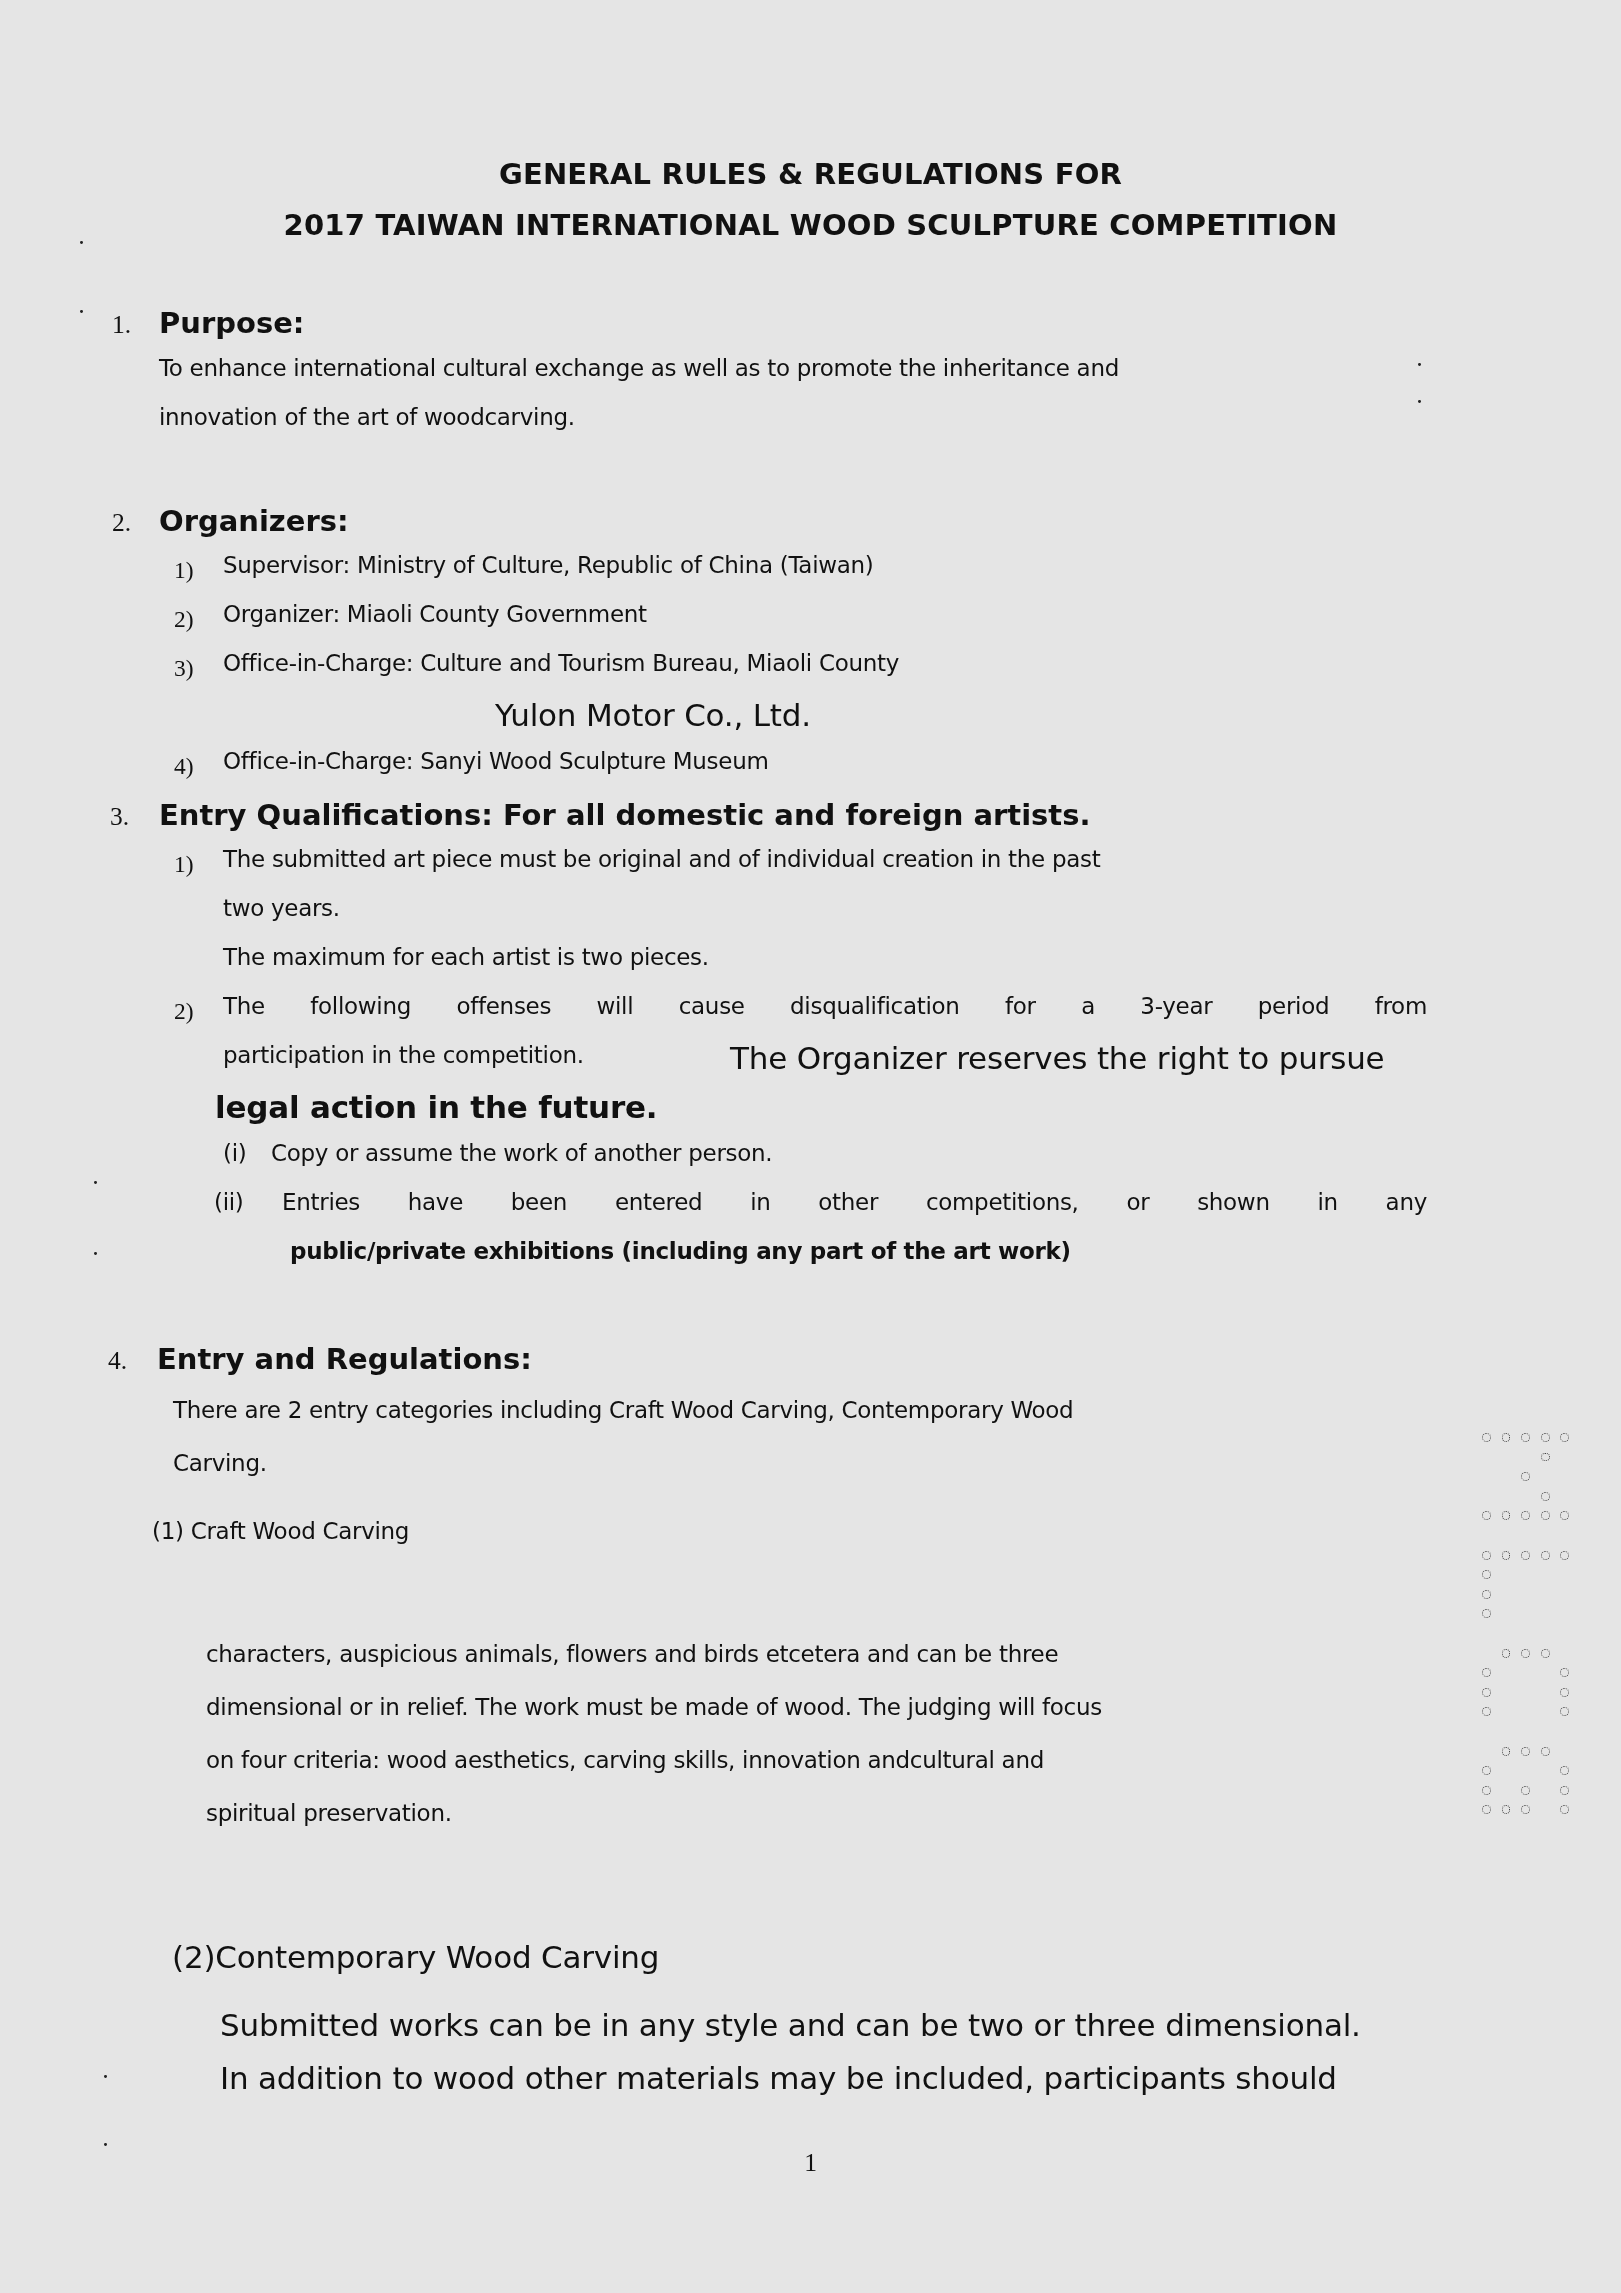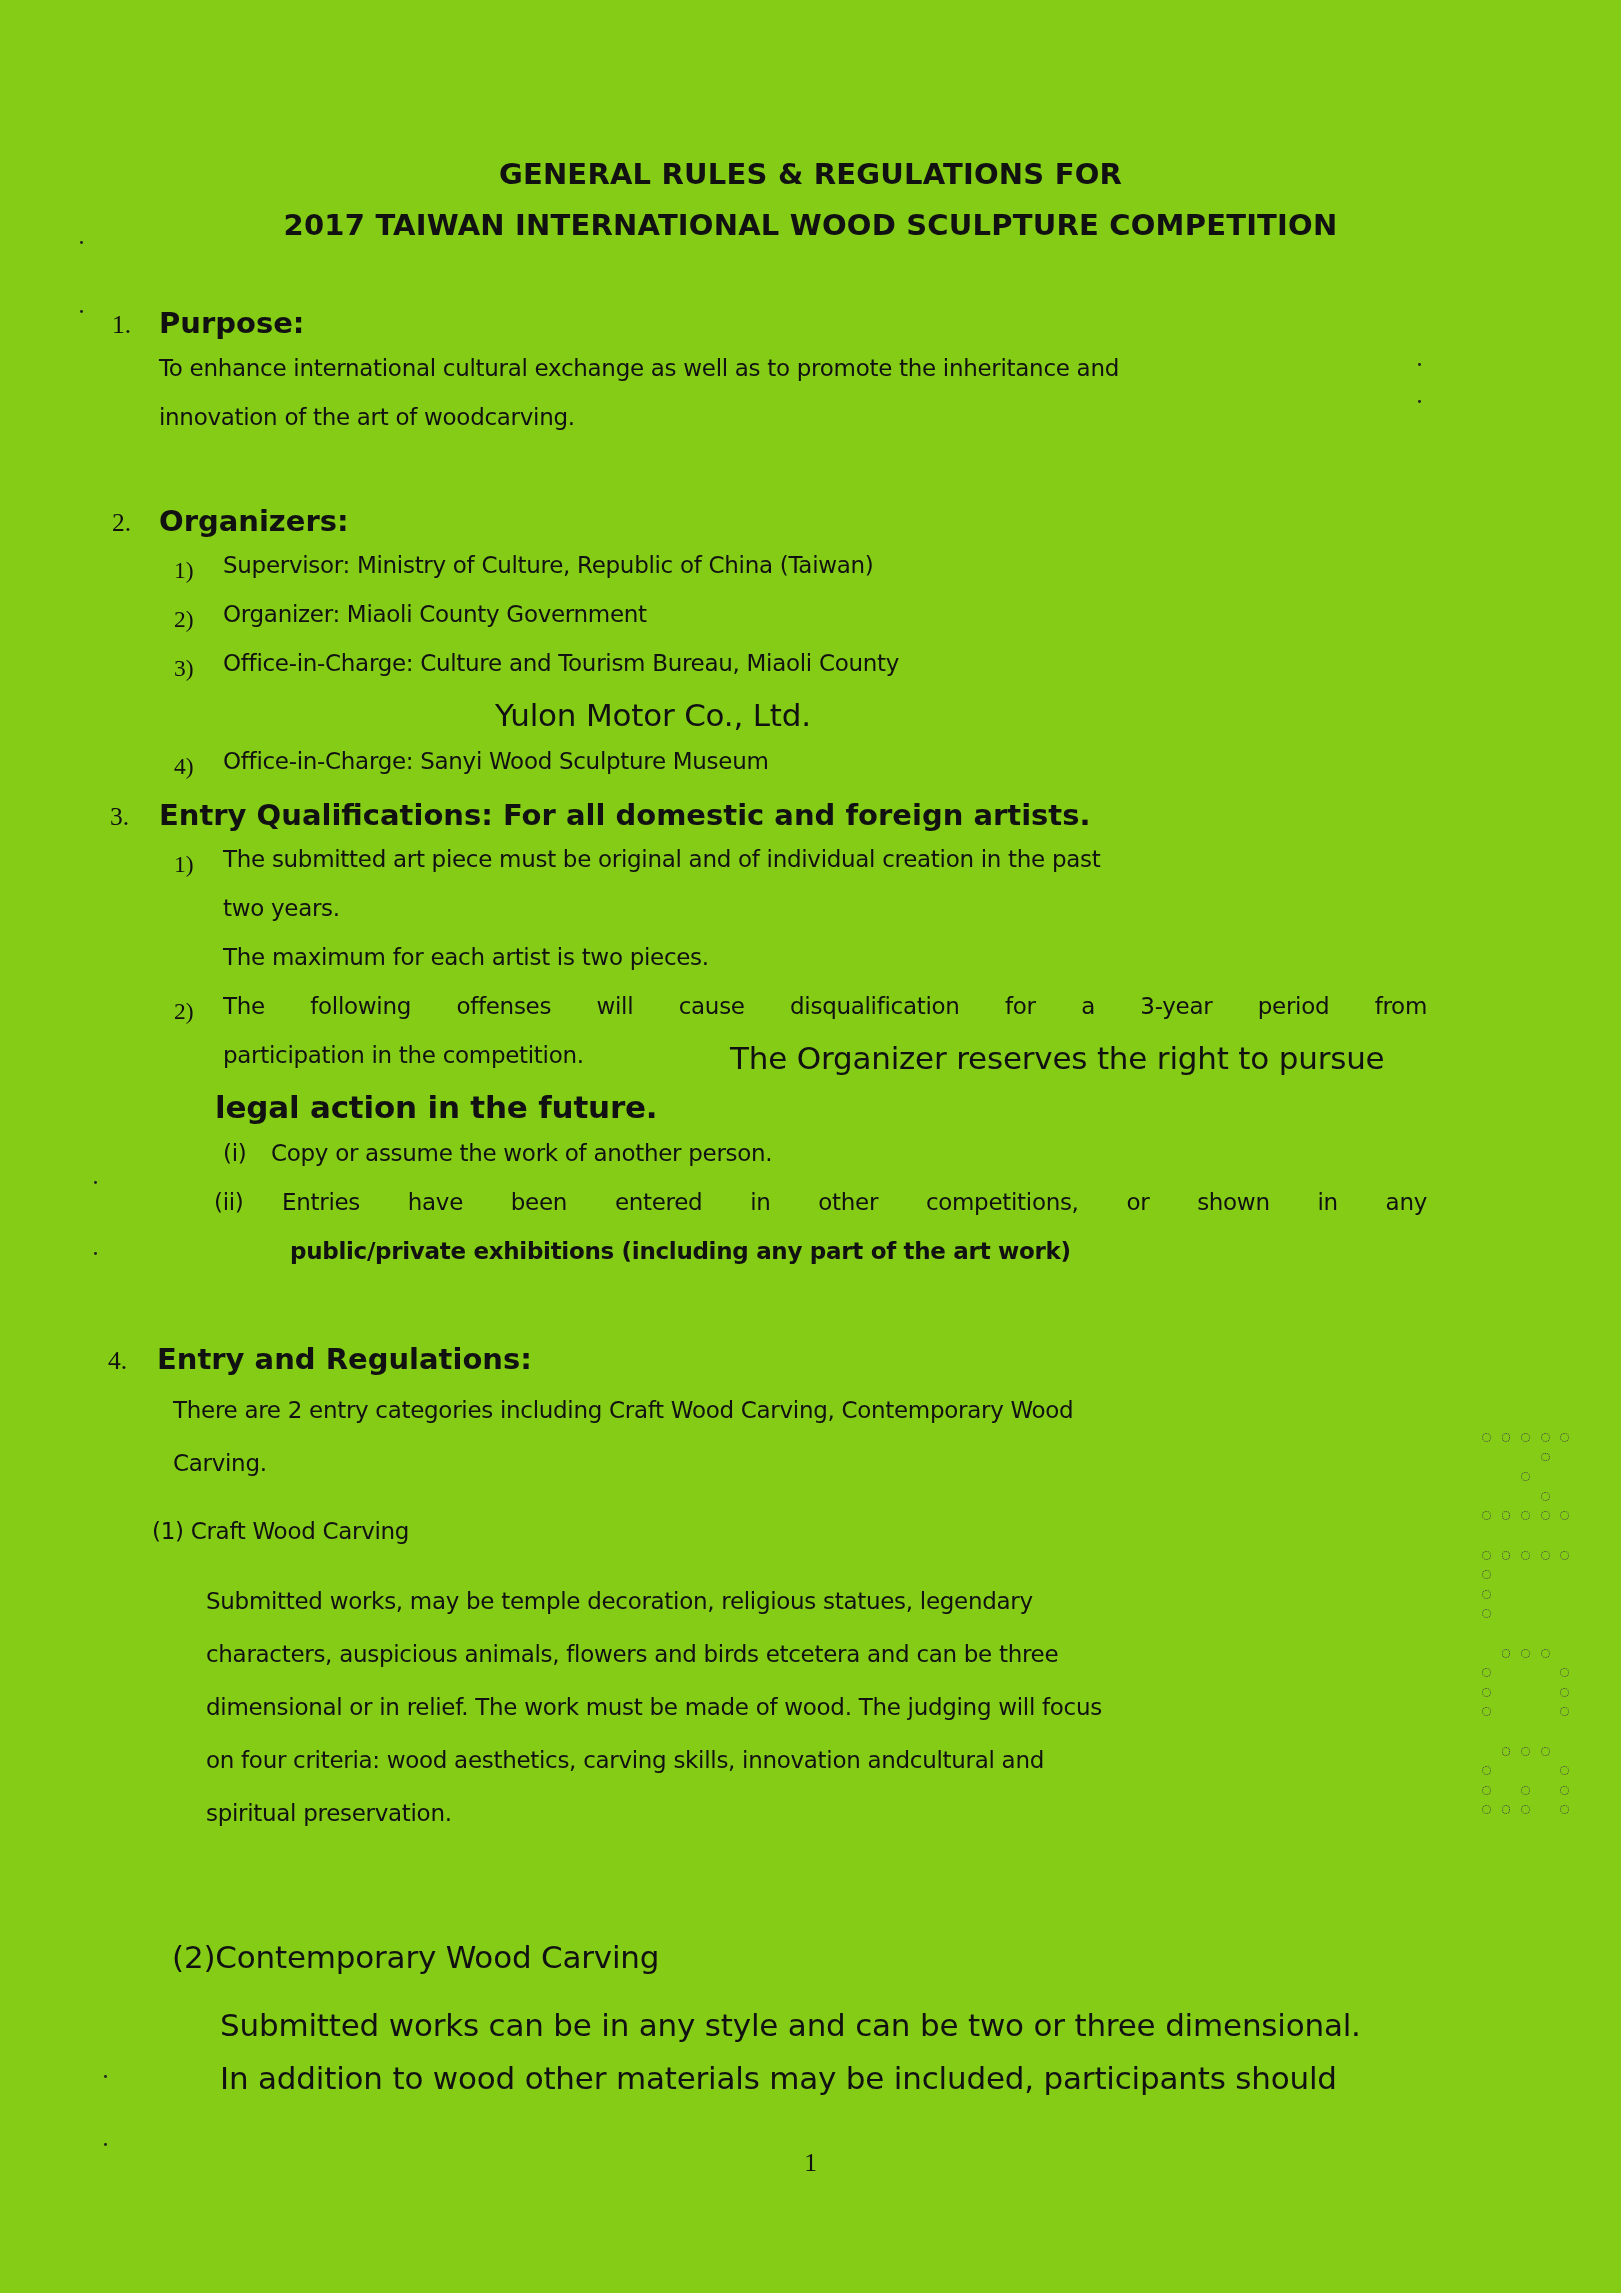--- a/index.html
+++ b/index.html
@@ -1,17 +1,17 @@
 <!DOCTYPE html>
 <html><head>
 <meta charset="utf-8">
 <style>
   html, body { margin: 0; padding: 0; background: #ffffff; }
   body { width: 1621px; height: 2294px; position: relative; overflow: hidden; color: #111; }
-  .page { position: absolute; left: 0; top: 0; width: 1621px; height: 2294px; background: #84cc16; }
+  .page { position: absolute; left: 0; top: 0; width: 1621px; height: 2294px; background: #e5e5e5; }
   .abs { position: absolute; white-space: nowrap; }
   .title { font-family: "DejaVu Sans", sans-serif; font-weight: bold; font-size: 29px; left: 0; width: 1621px; text-align: center; letter-spacing: 0.2px; }
   .sec-num { font-family: "Liberation Serif", serif; font-size: 25.5px; }
   .sec-head { font-family: "DejaVu Sans", sans-serif; font-weight: bold; font-size: 29px; }
   .body { font-family: "DejaVu Sans", sans-serif; font-size: 23px; letter-spacing: -0.3px; }
   .body-lg { font-family: "DejaVu Sans", sans-serif; font-size: 31px; letter-spacing: -0.2px; text-align: right; }
   .item-num { font-family: "Liberation Serif", serif; font-size: 23.5px; }
   .just { text-align: justify; text-align-last: justify; white-space: normal; }
   .dot { position: absolute; width: 2.9px; height: 2.9px; background: #222; border-radius: 50%; }
   .stamp-dot { position: absolute; width: 8.8px; height: 8.8px; border: 1.5px dotted #444; border-radius: 50%; box-sizing: border-box; }
@@ -66,21 +66,20 @@
   <span class="abs body" style="left:214px; top:1189px;">(ii)</span>
   <div class="abs body just" style="left:282px; top:1189px; width:1145px; height:39px; overflow:hidden;">Entries have been entered in other competitions, or shown in any</div>
   <span class="abs body" style="left:290px; top:1238px;font-weight:bold;">public/private exhibitions (including any part of the art work)</span>
 
   <span class="abs sec-num" style="left:108px; top:1346px;">4.</span>
   <span class="abs sec-head" style="left:157px; top:1342px;">Entry and Regulations:</span>
   <span class="abs body" style="left:173px; top:1397px;">There are 2 entry categories including Craft Wood Carving, Contemporary Wood</span>
   <span class="abs body" style="left:173px; top:1450px;">Carving.</span>
 
   <span class="abs body" style="left:152px; top:1518px;">(1) Craft Wood Carving</span>
-  <span class="abs body" style="left:206px; top:1588px;">Submitted works, may be temple decoration, religious statues, legendary</span>
   <span class="abs body" style="left:206px; top:1641px;">characters, auspicious animals, flowers and birds etcetera and can be three</span>
   <span class="abs body" style="left:206px; top:1694px;">dimensional or in relief.   The work must be made of wood. The judging will focus</span>
   <span class="abs body" style="left:206px; top:1747px;">on four criteria: wood aesthetics, carving skills, innovation andcultural and</span>
   <span class="abs body" style="left:206px; top:1800px;">spiritual preservation.</span>
 
   <span class="abs body-lg" style="left:172px; top:1939px;">(2)Contemporary Wood Carving</span>
   <span class="abs body-lg" style="left:220px; top:2007px;">Submitted works can be in any style and can be two or three dimensional.</span>
   <span class="abs body-lg" style="left:220px; top:2060px;"></span>
   <span class="abs body-lg" style="left:220px; top:2060px;">In addition to wood other materials may be included, participants should</span>
 

